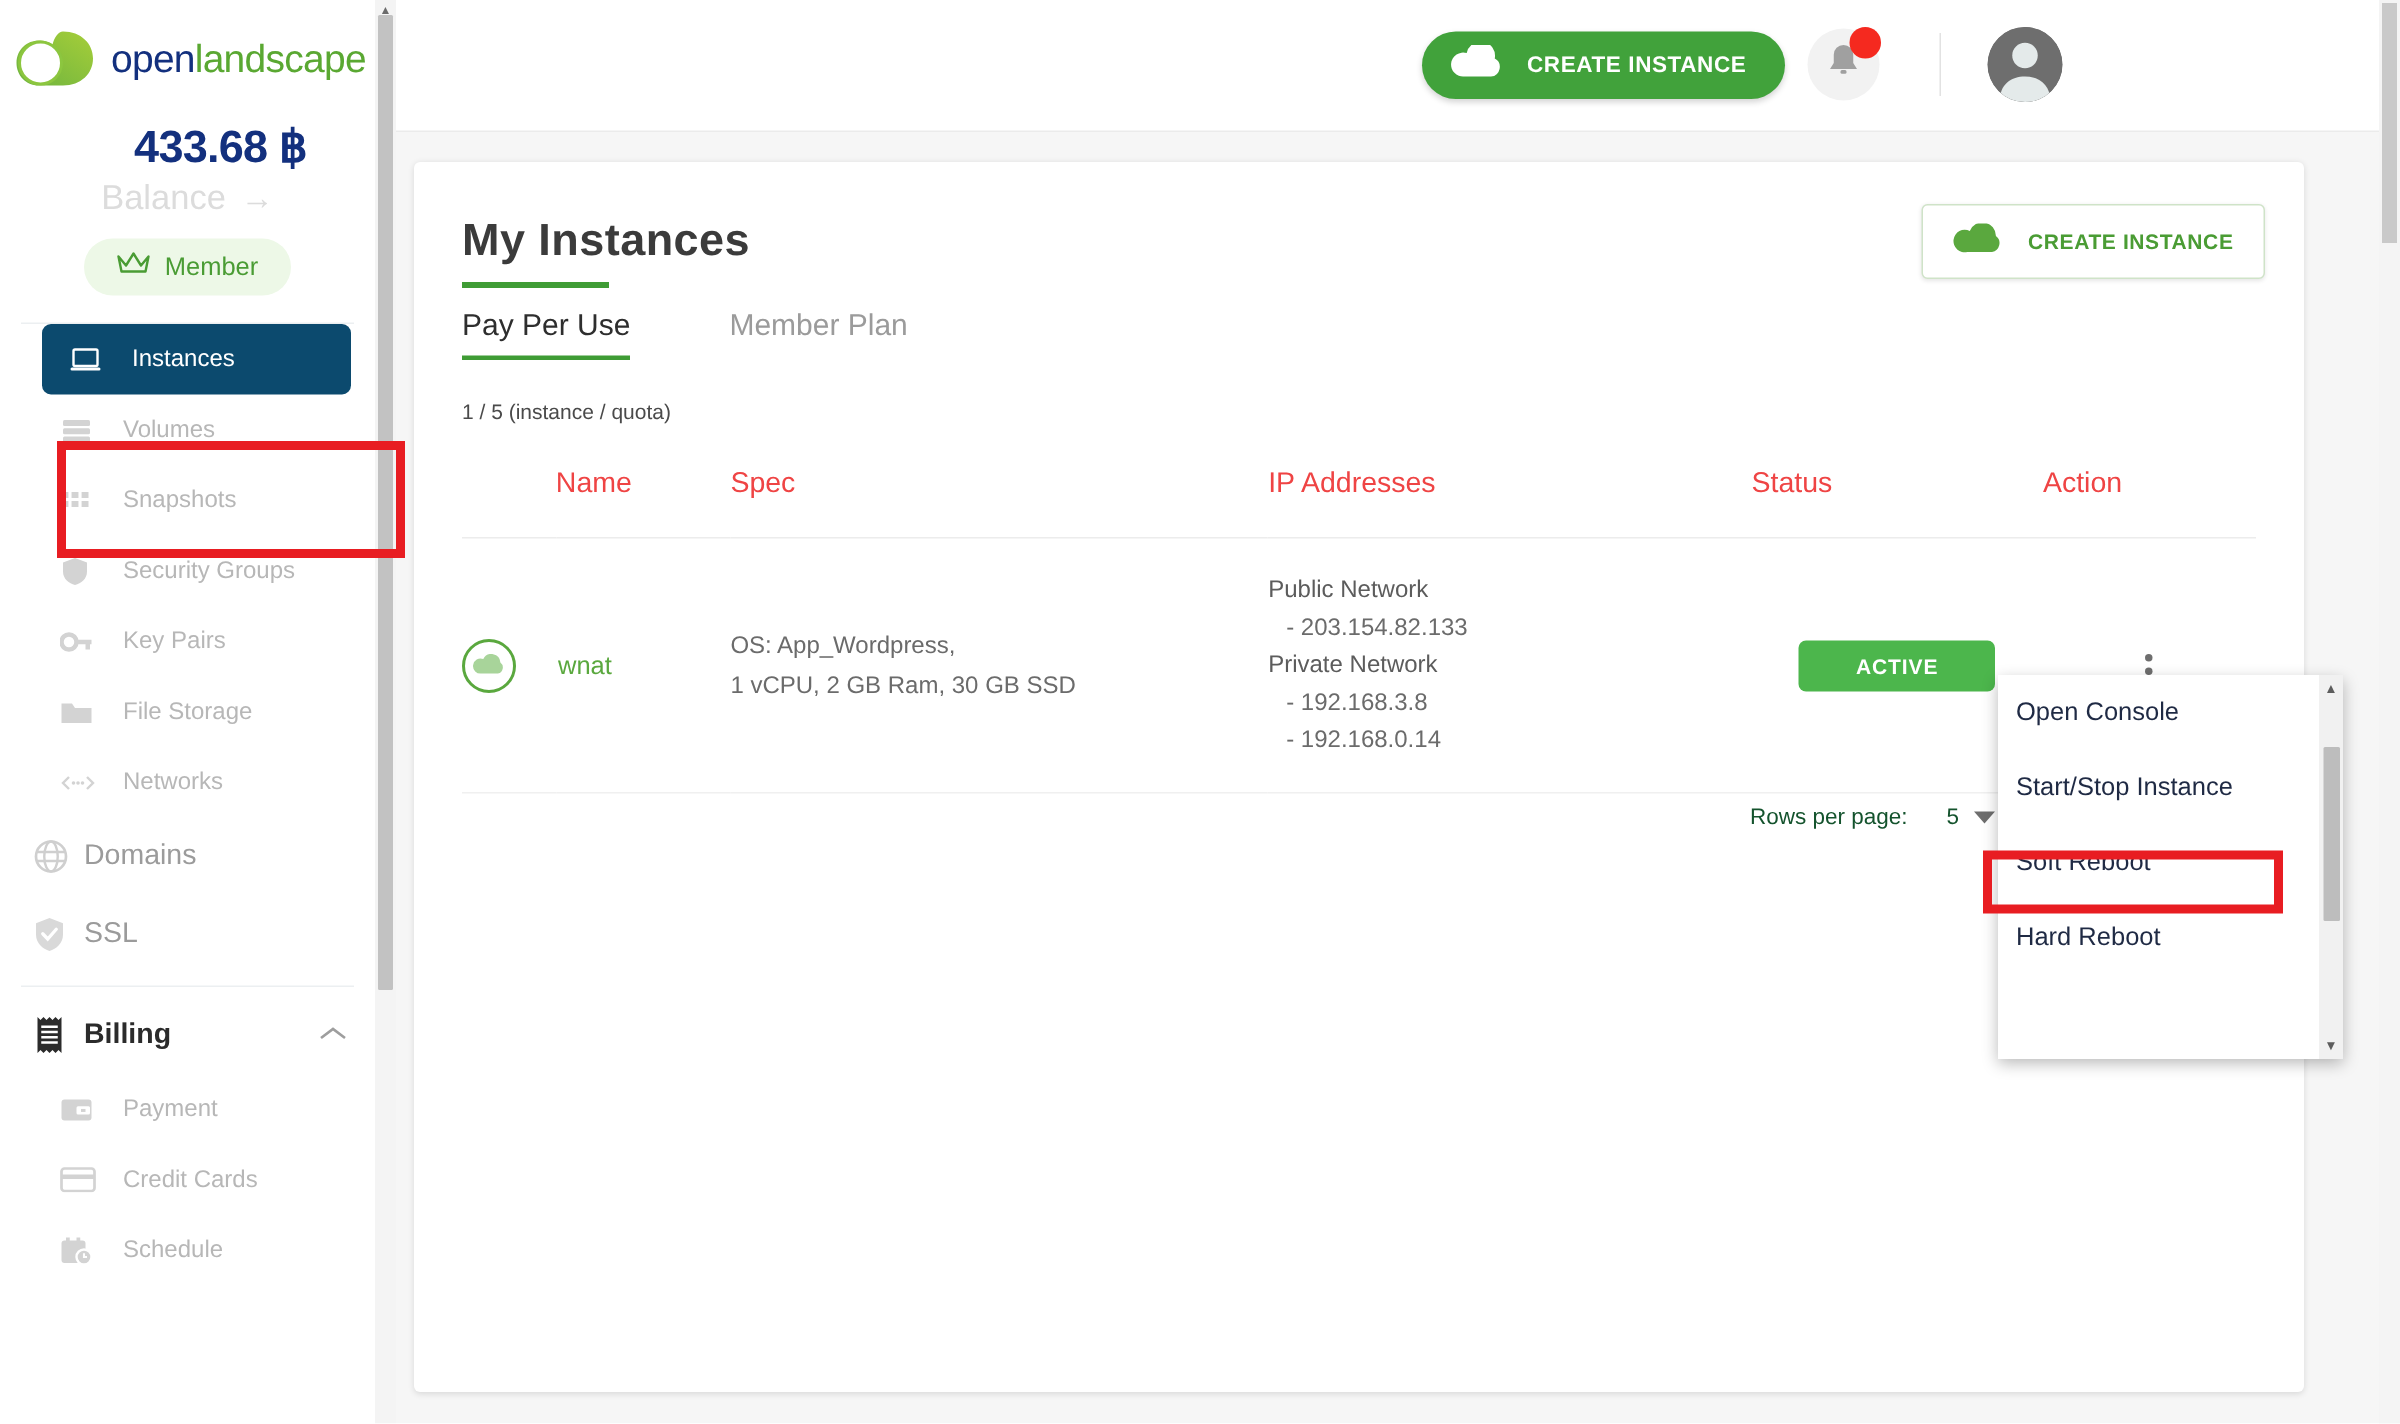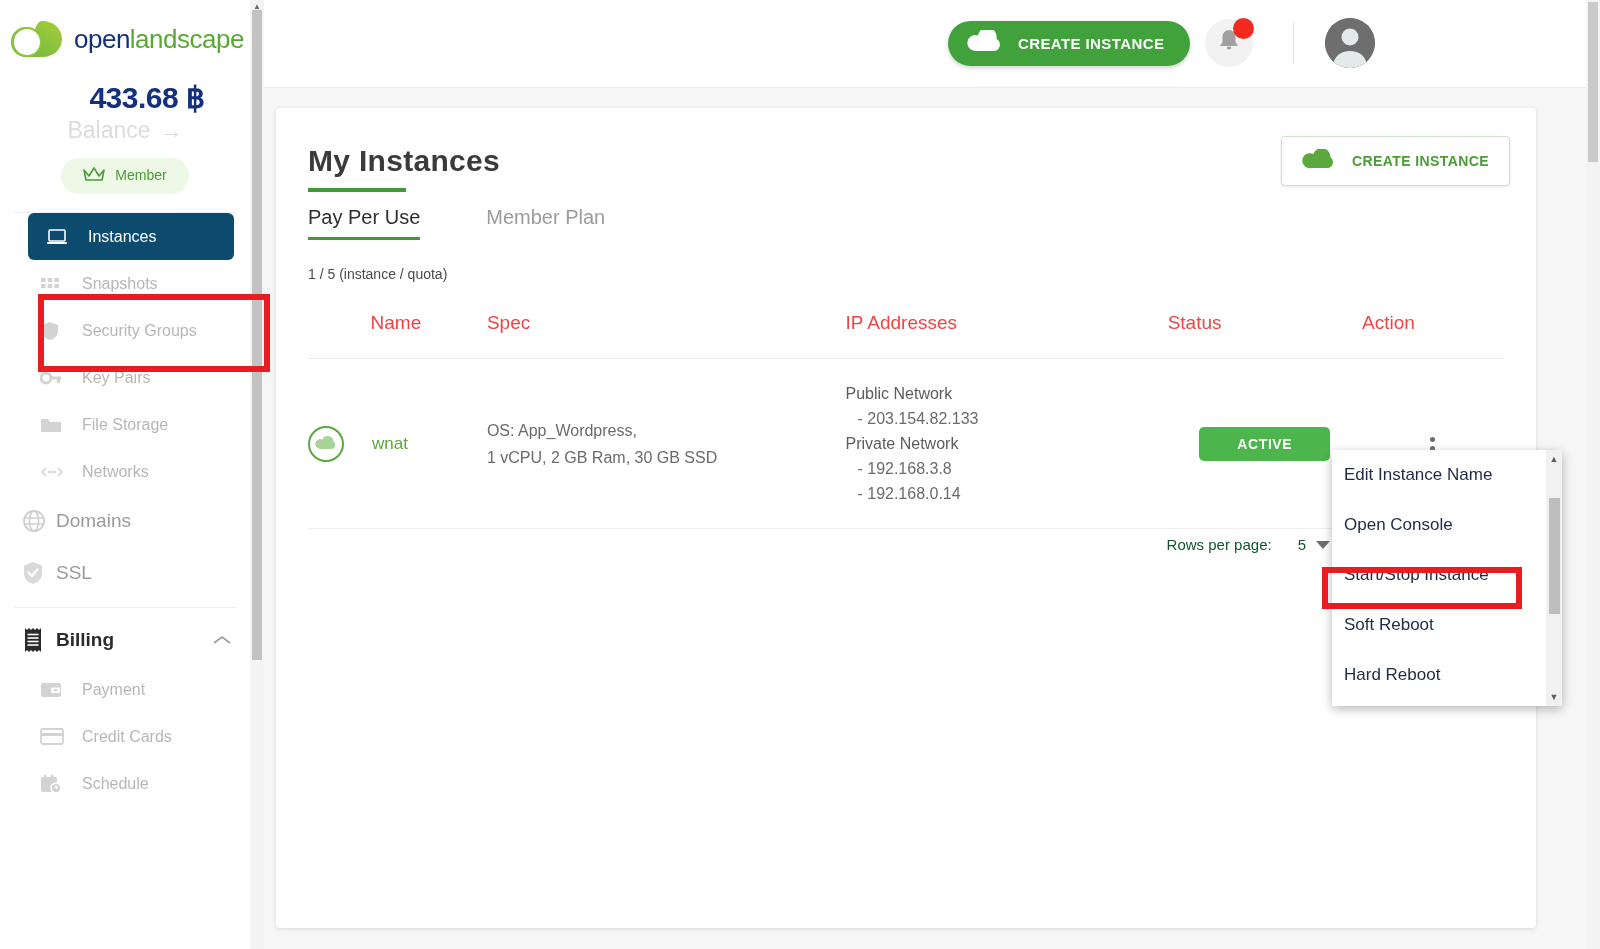--- a/index.html
+++ b/index.html
@@ -20,23 +20,23 @@
   .logo-mark { position:relative; width:62px; height:42px; flex:none; }
   .logo-text { font-size:26px; letter-spacing:-0.5px; margin-left:4px; }
   .logo-text .blue { color:#13307e; }
   .logo-text .grn { color:#5aa832; }
 
   .balance-box { text-align:center; margin-top:20px; }
   .balance-amt { font-size:30px; font-weight:bold; color:#13307e; letter-spacing:-0.5px;padding-left:44px; }
   .balance-lbl { font-size:23px; color:#dcdcdc; margin-top:2px; display:flex; justify-content:center; align-items:center; gap:10px; }
   .balance-arrow { font-size:22px; color:#dcdcdc; }
   .member-chip {
-    display:inline-flex; gap:10px;
+    display:inline-flex; align-items:center; gap:10px;
     margin-top:14px; padding:9px 22px; border-radius:20px;
-    background:#edf8e7; color:#4a9c34; font-size:14px;
+    background:#edf8e7; color:#4a9c34; font-size:17px;
   }
 
   .nav-divider { height:1px; background:#eceff1; margin:18px 14px 0 14px; }
 
   .nav-group-head {
     display:flex; align-items:center; height:52px; padding:0 18px 0 22px;
     font-size:19px; color:#2b2b2b; font-weight:bold; cursor:pointer;
   }
   .nav-group-head .gi { width:34px; display:flex; align-items:center; }
   .nav-group-head .chev { margin-left:auto; color:#9e9e9e; }
@@ -207,20 +207,30 @@
     <div class="nav-item active">
       <span class="ni">
         <svg width="22" height="18" viewBox="0 0 22 18">
             <rect x="3" y="2" width="16" height="11" rx="1" fill="none" stroke="currentColor" stroke-width="1.6"></rect>
             <rect x="1" y="14" width="20" height="2" rx="1" fill="currentColor"></rect>
           </svg>
       </span>
       <span>Instances</span>
     </div>
 
+    <div class="nav-item">
+      <span class="ni">
+        <svg width="22" height="18" viewBox="0 0 22 18">
+            <rect x="2" y="2" width="18" height="4" rx="1" fill="currentColor"></rect>
+            <rect x="2" y="7.5" width="18" height="4" rx="1" fill="currentColor"></rect>
+            <rect x="2" y="13" width="18" height="4" rx="1" fill="currentColor"></rect>
+          </svg>
+      </span>
+      <span>Volumes</span>
+    </div>
 
     <div class="nav-item">
       <span class="ni">
         <svg width="20" height="16" viewBox="0 0 20 16">
             <g fill="currentColor">
               <rect x="1" y="2" width="4.6" height="4"></rect>
               <rect x="7.7" y="2" width="4.6" height="4"></rect>
               <rect x="14.4" y="2" width="4.6" height="4"></rect>
               <rect x="1" y="8" width="4.6" height="4"></rect>
               <rect x="7.7" y="8" width="4.6" height="4"></rect>
@@ -459,21 +469,20 @@
     <div class="rows-per-page">
       <span>Rows per page:</span>
       <span class="rpp-val">
         <span>5</span>
         <span class="rpp-caret"></span>
       </span>
     </div>
   </main>
 
   <div id="menu">
-    <div class="menu-item">Edit Instance Name</div>
     <div class="menu-item">Open Console</div>
     <div class="menu-item">Start/Stop Instance</div>
     <div class="menu-item">Soft Reboot</div>
     <div class="menu-item">Hard Reboot</div>
 
     <div id="menu-scroll">
       <div class="arr" style="top:2px;">▲</div>
       <div class="thumb"></div>
       <div class="arr" style="bottom:2px;">▼</div>
     </div>

